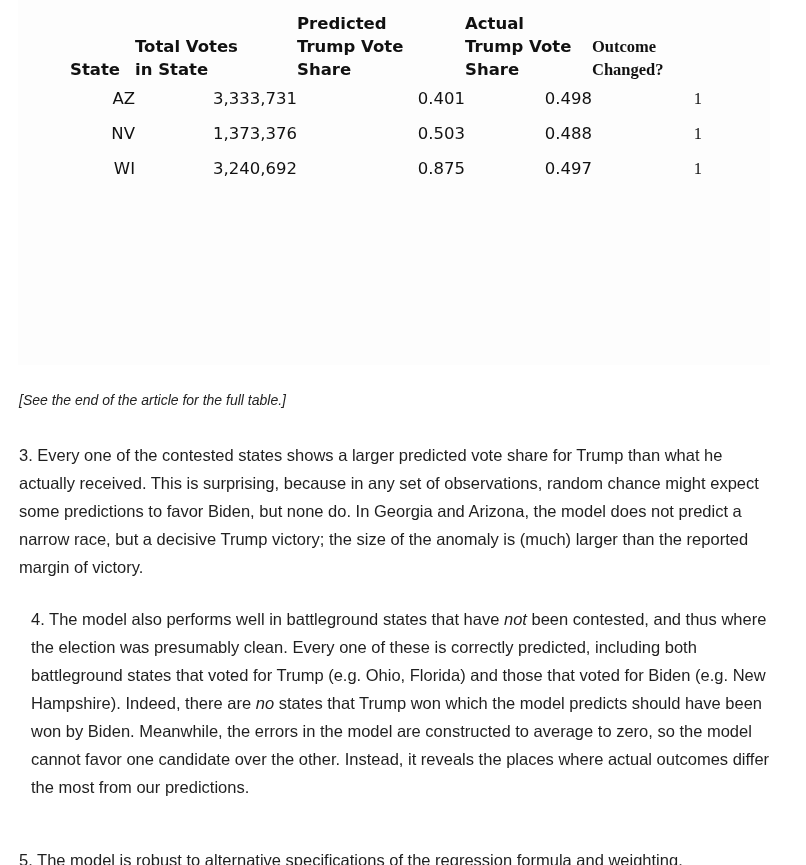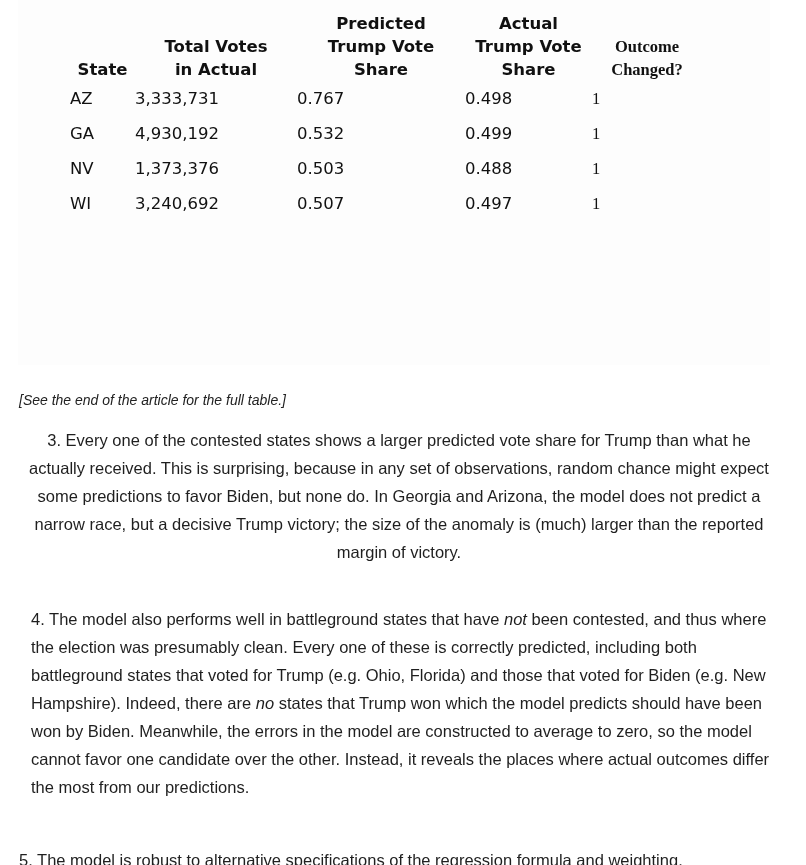--- a/index.html
+++ b/index.html
@@ -8,57 +8,57 @@
       position: absolute; left: 18px; top: 0; width: 752px; height: 365px;
       background: #fdfdfd;
     }
     table.votes {
       position: absolute; left: 52px; top: 10px;
       border-collapse: collapse;
       font-family: "DejaVu Sans", "Liberation Sans", sans-serif;
       font-size: 16.5px; color: #111;
     }
     table.votes th {
-      font-weight: bold; text-align: center; vertical-align: bottom;
+      font-weight: bold; text-align: left; vertical-align: bottom;
       line-height: 23px; padding: 0; height: 71px;
     }
     table.votes td {
-      text-align: left; padding: 0; height: 35px; line-height: 35px; margin-top: 12px;
+      text-align: right; padding: 0; height: 35px; line-height: 35px; margin-top: 12px;
     }
     .c-state { width: 65px; }
     .c-total { width: 162px; }
     .c-pred { width: 168px; }
     .c-act  { width: 127px; }
     .c-out  { width: 110px; font-family: Liberation Serif, serif; }
     td.c-total { text-align: right; }
     .caption {
       position: absolute; left: 19px; top: 392px;
       font-family: "Liberation Sans", sans-serif; font-style: italic;
       font-size: 14px; color: #222;
     }
     .para {
       position: absolute; left: 19px; width: 760px; margin: 0;
       font-family: "Liberation Sans", sans-serif;
       font-size: 16.5px; line-height: 28px; color: #1f1f1f;
     }
-    #p3 { top: 426px; text-align: center; }
+    #p3 { top: 441px; }
     #p4 { top: 605px; margin-left: 12px; }
     #p5 { top: 846px; }
   </style>
 </head>
 <body>
 
 <div class="table-image">
   <table class="votes">
     <thead>
       <tr>
         <th class="c-state"><span>State</span></th>
         <th class="c-total">
           <span>Total Votes</span><br>
-          <span>in Actual</span>
+          <span>in State</span>
         </th>
         <th class="c-pred">
           <span>Predicted</span><br>
           <span>Trump Vote</span><br>
           <span>Share</span>
         </th>
         <th class="c-act">
           <span>Actual</span><br>
           <span>Trump Vote</span><br>
           <span>Share</span>
@@ -66,42 +66,35 @@
         <th class="c-out">
           <span>Outcome</span><br>
           <span>Changed?</span>
         </th>
       </tr>
     </thead>
     <tbody>
       <tr>
         <td class="c-state">AZ</td>
         <td class="c-total">3,333,731</td>
-        <td class="c-pred">0.767</td>
+        <td class="c-pred">0.401</td>
         <td class="c-act">0.498</td>
-        <td class="c-out">1</td>
-      </tr>
-      <tr>
-        <td class="c-state">GA</td>
-        <td class="c-total">4,930,192</td>
-        <td class="c-pred">0.532</td>
-        <td class="c-act">0.499</td>
         <td class="c-out">1</td>
       </tr>
       <tr>
         <td class="c-state">NV</td>
         <td class="c-total">1,373,376</td>
         <td class="c-pred">0.503</td>
         <td class="c-act">0.488</td>
         <td class="c-out">1</td>
       </tr>
       <tr>
         <td class="c-state">WI</td>
         <td class="c-total">3,240,692</td>
-        <td class="c-pred">0.507</td>
+        <td class="c-pred">0.875</td>
         <td class="c-act">0.497</td>
         <td class="c-out">1</td>
       </tr>
     </tbody>
   </table>
 </div>
 
 <div class="caption">[See the end of the article for the full table.]</div>
 
 <p class="para" id="p3">3. Every one of the contested states shows a larger predicted vote share for Trump than what he actually received. This is surprising, because in any set of observations, random chance might expect some predictions to favor Biden, but none do. In Georgia and Arizona, the model does not predict a narrow race, but a decisive Trump victory; the size of the anomaly is (much) larger than the reported margin of victory.</p>

